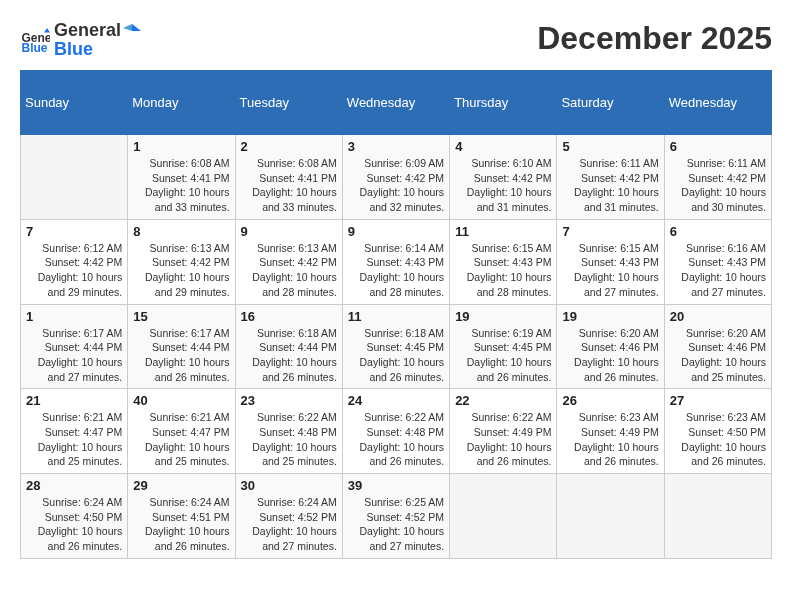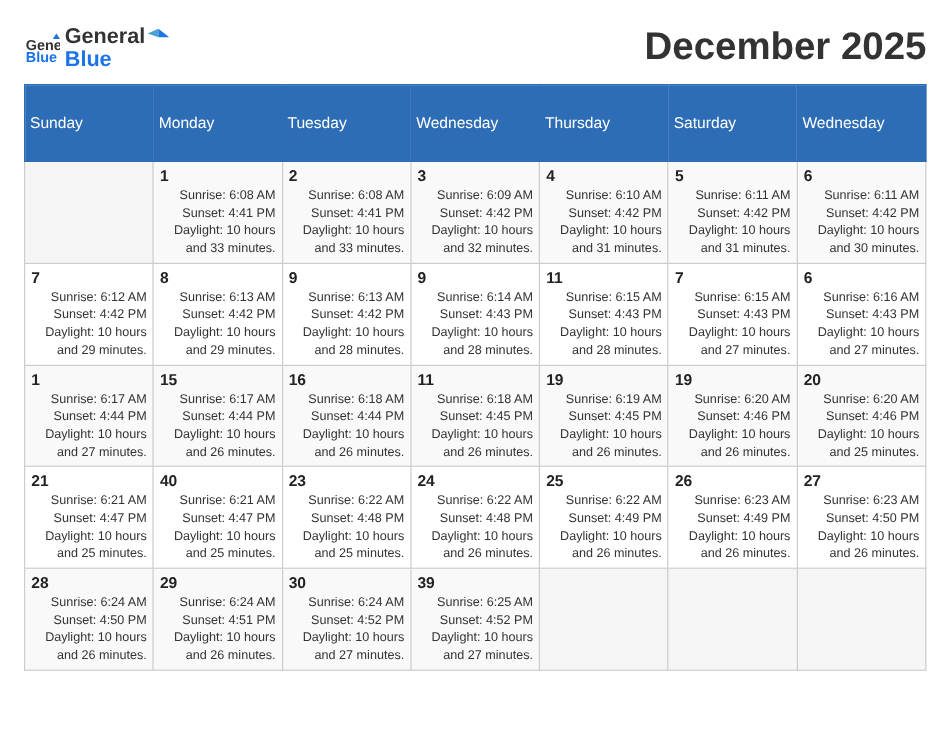--- a/index.html
+++ b/index.html
@@ -222,21 +222,21 @@
         </td>
         <td>
           <div class="day-number">23</div>
           <div class="day-info">Sunrise: 6:22 AM<br>Sunset: 4:48 PM<br>Daylight: 10 hours<br>and 25 minutes.</div>
         </td>
         <td>
           <div class="day-number">24</div>
           <div class="day-info">Sunrise: 6:22 AM<br>Sunset: 4:48 PM<br>Daylight: 10 hours<br>and 26 minutes.</div>
         </td>
         <td>
-          <div class="day-number">25</div>
+          <div class="day-number">22</div>
           <div class="day-info">Sunrise: 6:22 AM<br>Sunset: 4:49 PM<br>Daylight: 10 hours<br>and 26 minutes.</div>
         </td>
         <td>
           <div class="day-number">26</div>
           <div class="day-info">Sunrise: 6:23 AM<br>Sunset: 4:49 PM<br>Daylight: 10 hours<br>and 26 minutes.</div>
         </td>
         <td>
           <div class="day-number">27</div>
           <div class="day-info">Sunrise: 6:23 AM<br>Sunset: 4:50 PM<br>Daylight: 10 hours<br>and 26 minutes.</div>
         </td>

